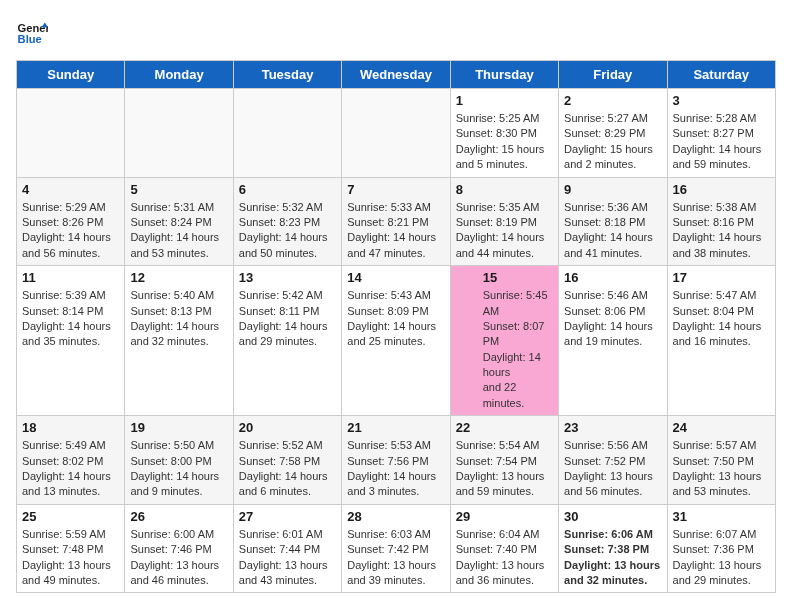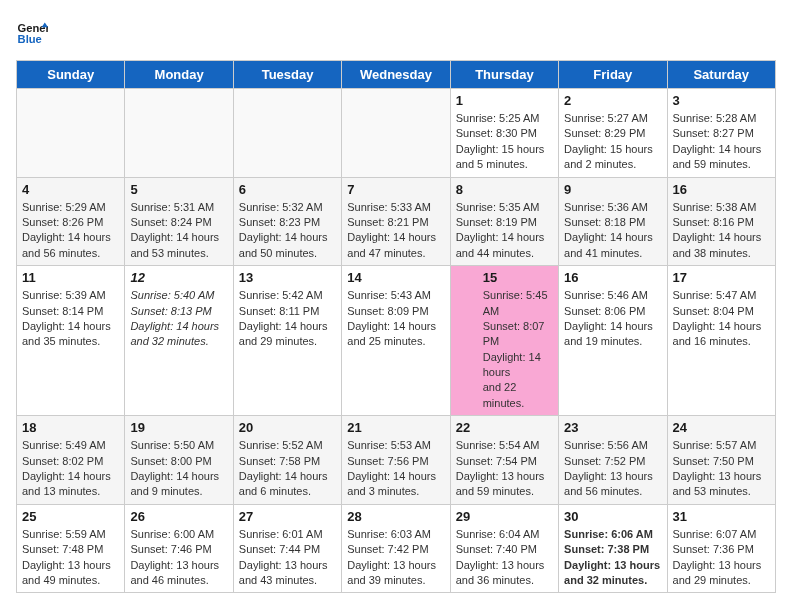--- a/index.html
+++ b/index.html
@@ -191,21 +191,21 @@
         </td>
       </tr>
       <tr>
         <td style="background: rgb(255, 255, 255);">
           <div class="day-number">11</div>
           <div class="day-info" style="white-space: pre-line;">Sunrise: 5:39 AM
 Sunset: 8:14 PM
 Daylight: 14 hours
 and 35 minutes.</div>
         </td>
-        <td style="background: rgb(255, 255, 255); font-style: italic;">
+        <td style="background: rgb(255, 255, 255);">
           <div class="day-number">12</div>
           <div class="day-info" style="white-space: pre-line;">Sunrise: 5:40 AM
 Sunset: 8:13 PM
 Daylight: 14 hours
 and 32 minutes.</div>
         </td>
         <td style="background: rgb(255, 255, 255);">
           <div class="day-number">13</div>
           <div class="day-info" style="white-space: pre-line;">Sunrise: 5:42 AM
 Sunset: 8:11 PM

